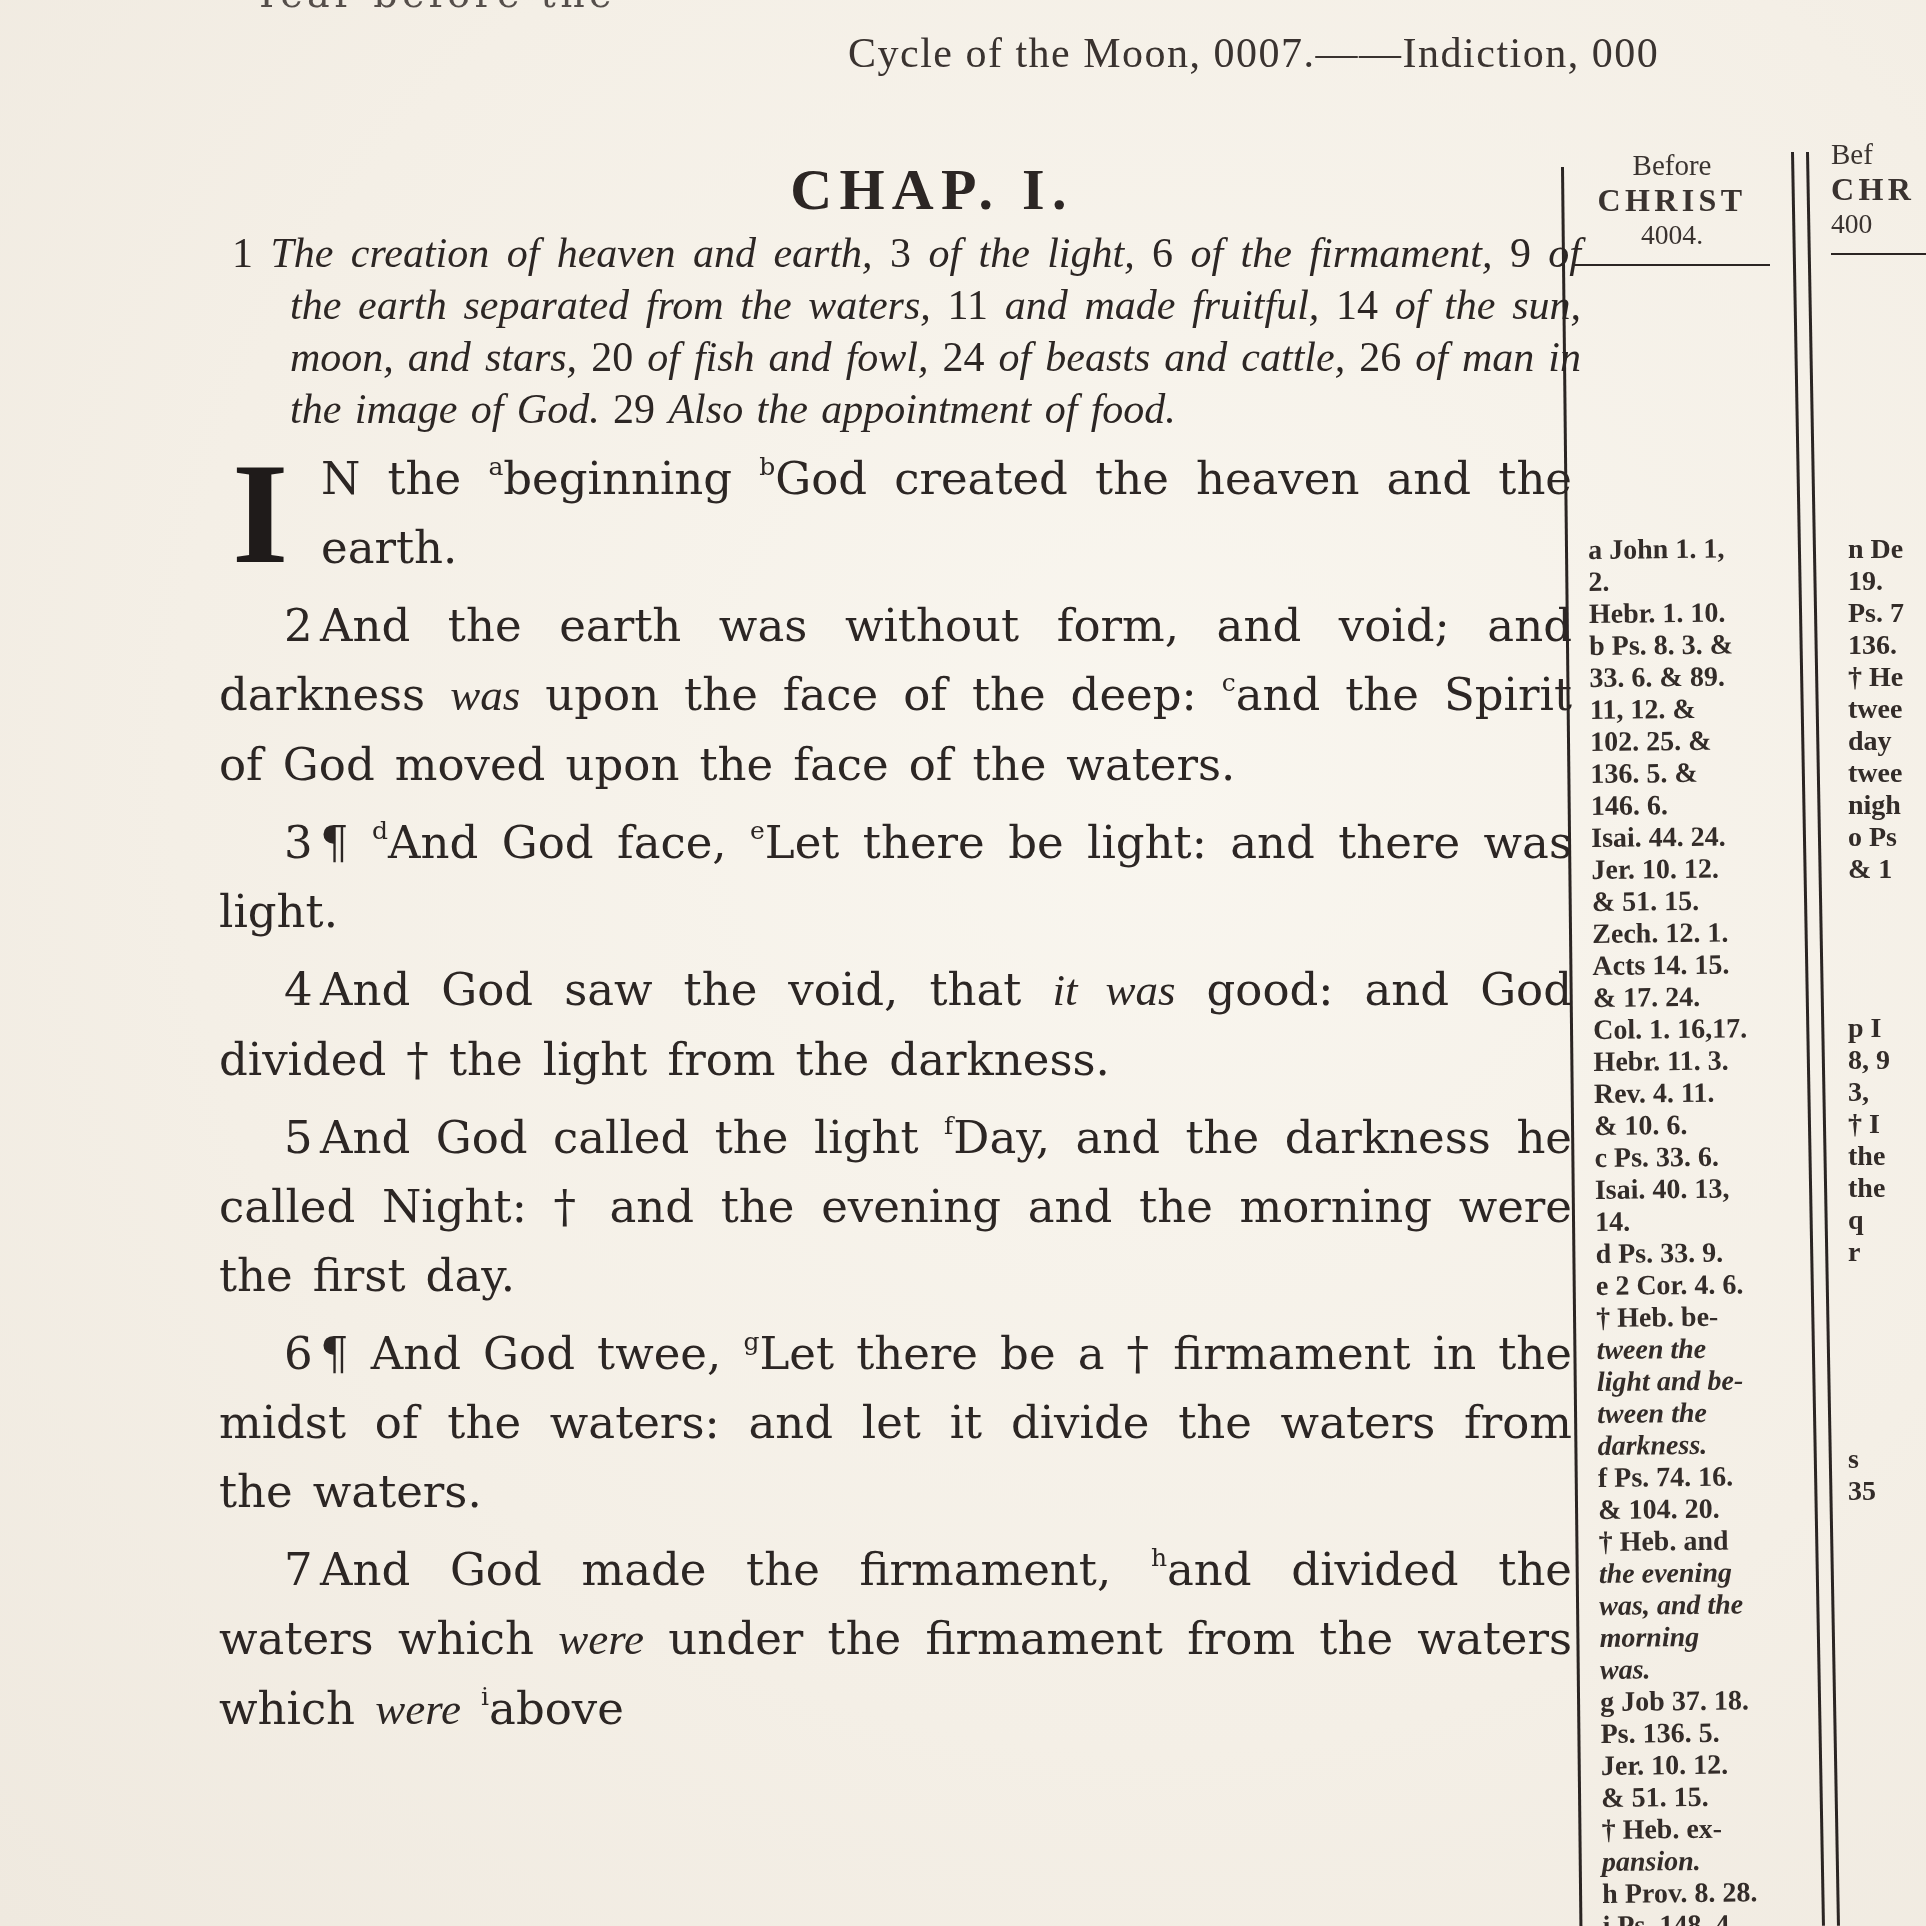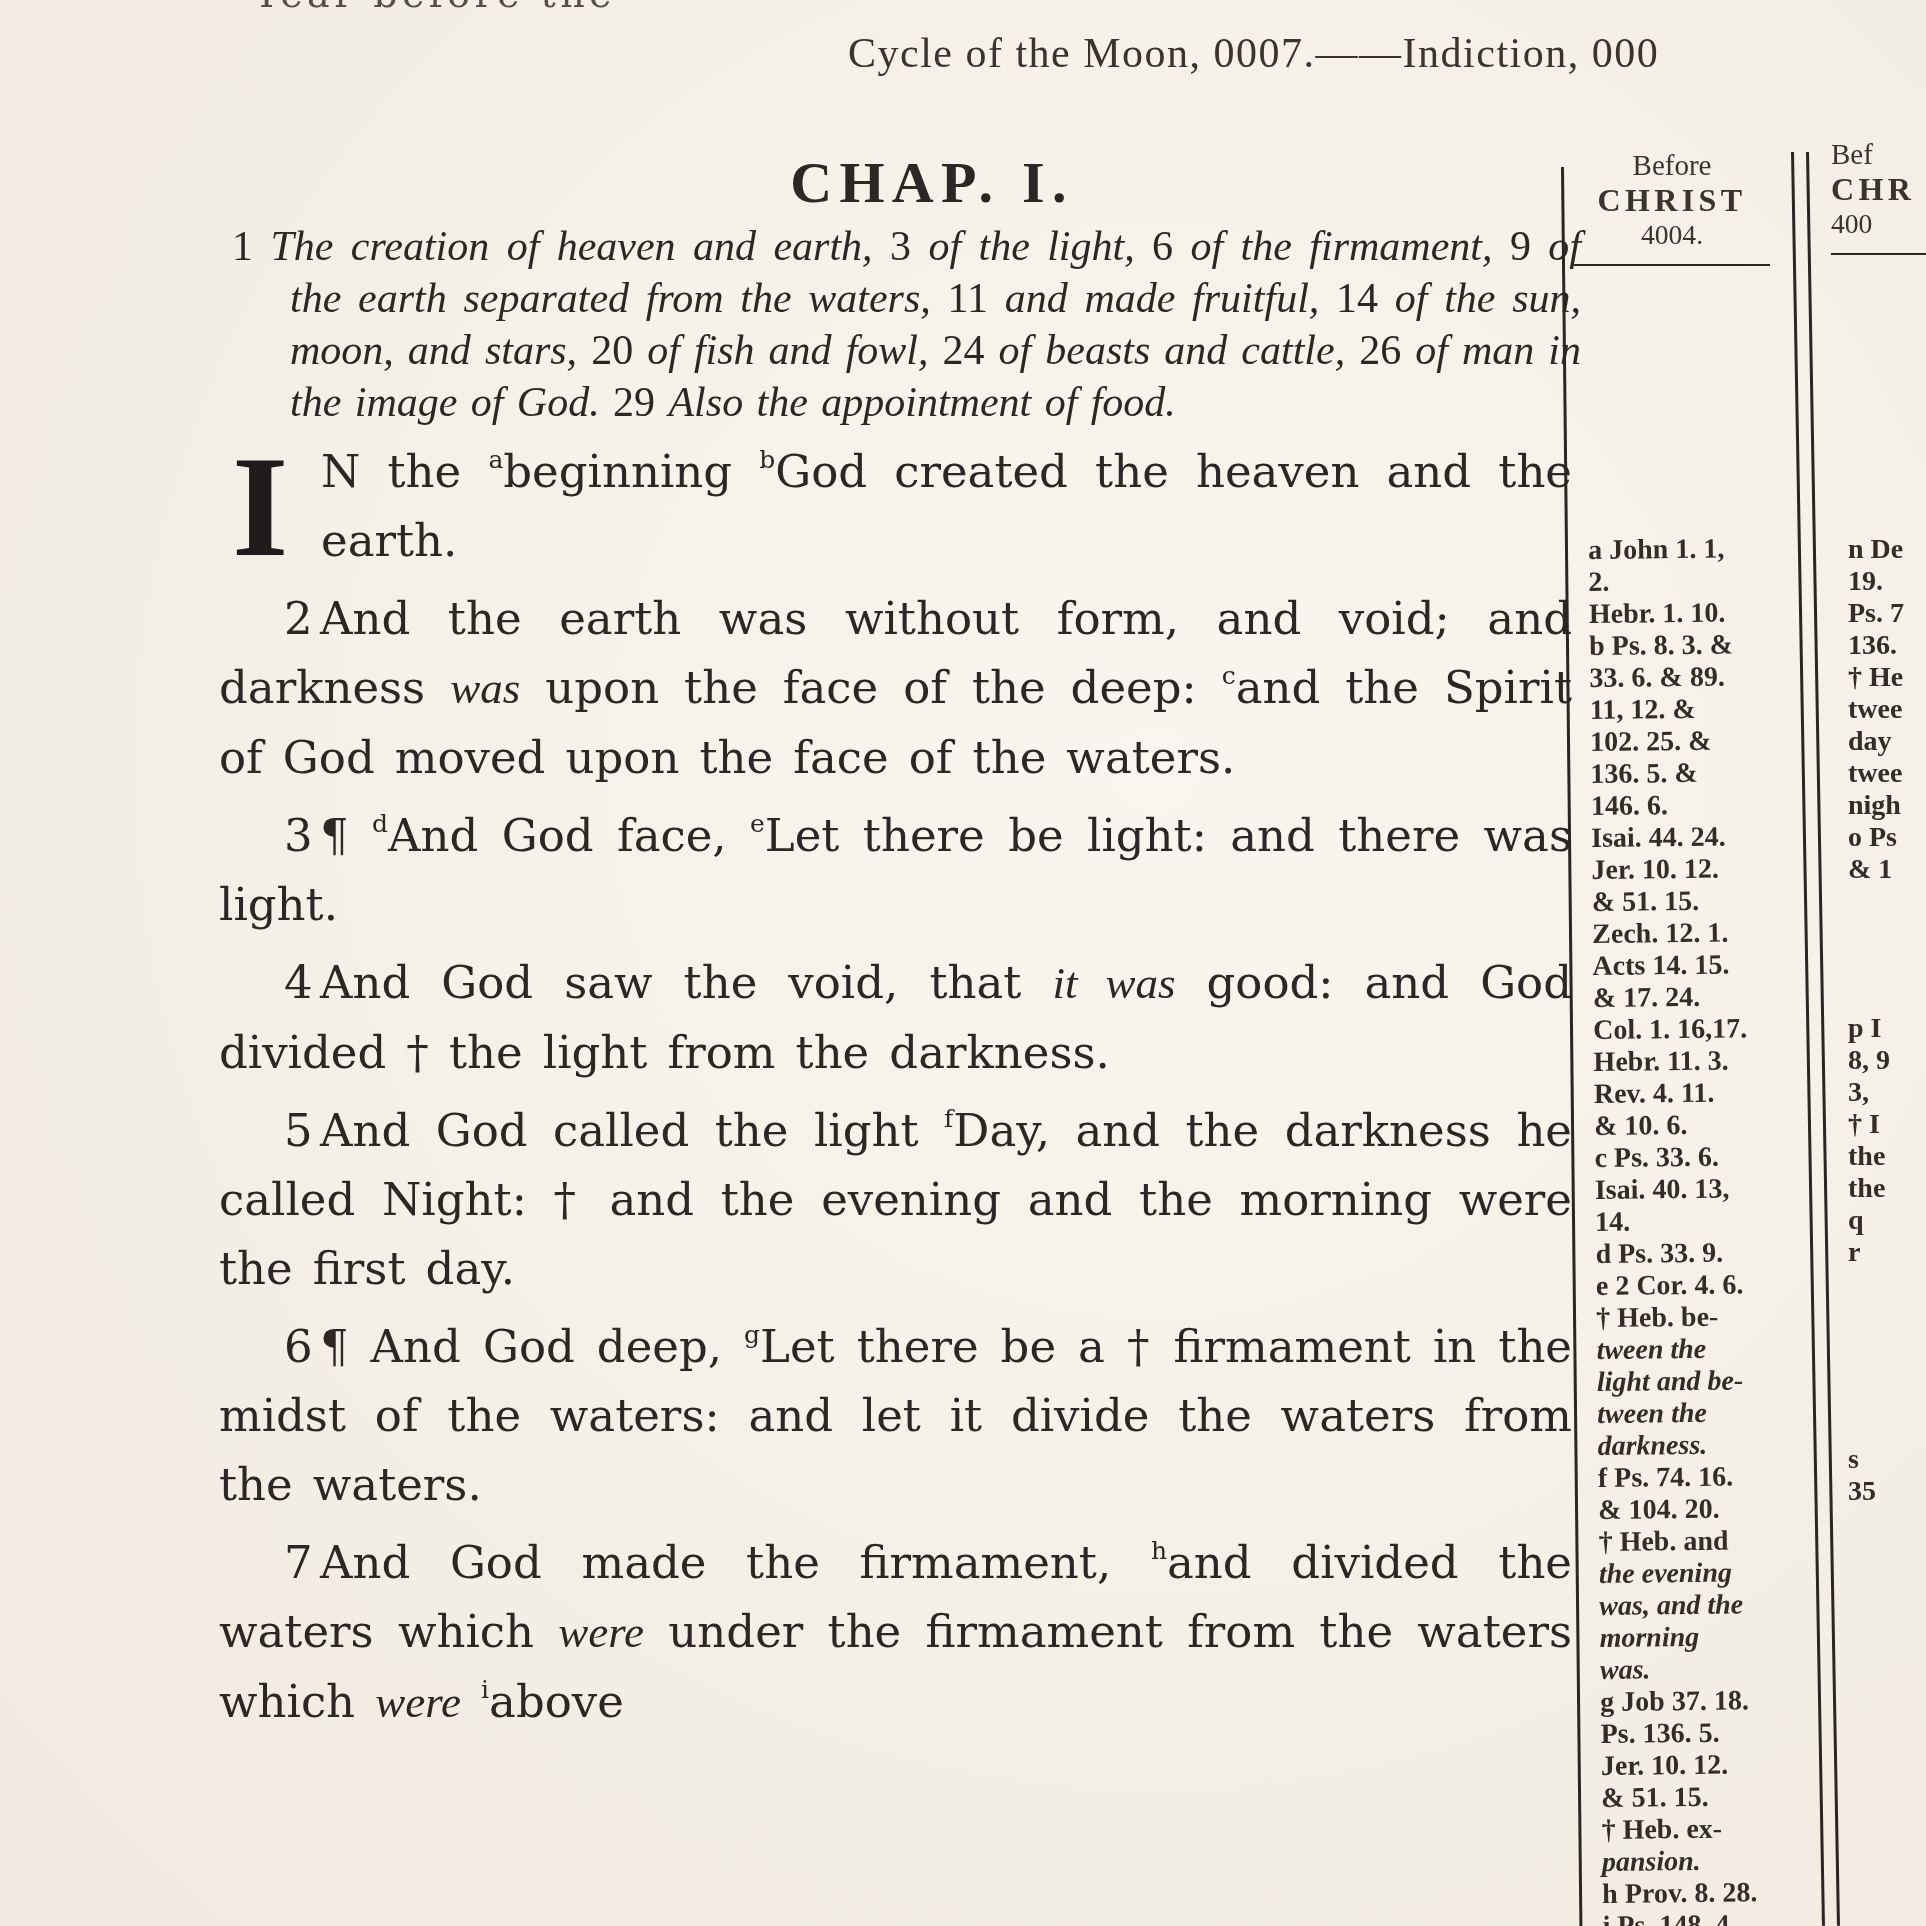--- a/index.html
+++ b/index.html
@@ -16,21 +16,21 @@
   }
   .top-cut {
     position: absolute; left: 254px; top: -27.6px;
     font-size: 38px; letter-spacing: 4.4px; color: #3a3330; opacity: .85;
   }
   .running-head {
     position: absolute; left: 848px; top: 29px; white-space: nowrap;
     font-family: "Liberation Serif", serif; font-size: 42px; letter-spacing: 1.5px; color: #3a3330;
   }
   
-  .col-main { position: absolute; left: 210px; top: 149px; width: 1371px; }
+  .col-main { position: absolute; left: 210px; top: 156px; width: 1371px; }
   .chap-title {
     text-align: center; font-family: "Liberation Serif", serif; font-weight: bold;
     font-size: 58px; letter-spacing: 7.3px; margin: 0 0 4.4px 0; padding-left: 73px;
   }
   .summary {
     font-family: "Liberation Serif", serif; font-style: italic;
     font-size: 42px; line-height: 52px; text-align: justify; margin: 0;
     padding-left: 80px; text-indent: -58px; word-spacing: 2.9px;
   }
   .summary .num { font-style: normal; }
@@ -91,21 +91,21 @@
     <p class="summary" id="summary"><span class="num">1  </span><span>The creation of heaven and earth,</span><span class="num"> 3 </span><span>of the light,</span><span class="num"> 6 </span><span>of the firmament,</span><span class="num"> 9 </span><span>of the earth separated from the waters,</span><span class="num"> 11 </span><span>and made fruitful,</span><span class="num"> 14 </span><span>of the sun, moon, and stars,</span><span class="num"> 20 </span><span>of fish and fowl,</span><span class="num"> 24 </span><span>of beasts and cattle,</span><span class="num"> 26 </span><span>of man in the image of God.</span><span class="num"> 29 </span><span>Also the appointment of food.</span></p>
     <div id="verses">
         <div class="dropcap-wrap">
           <span class="dropcap">I</span>
           <p class="verse"><span>N the </span><sup>a</sup><span>beginning </span><sup>b</sup><span>God created the heaven and the earth.</span></p>
         </div>
         <p class="verse indent"><span class="vn">2</span><span>And the earth was without form, and void; and darkness </span><i>was</i><span> upon the face of the deep: </span><sup>c</sup><span>and the Spirit of God moved upon the face of the waters.</span></p>
         <p class="verse indent"><span class="vn">3</span><span>¶ </span><sup>d</sup><span>And God face, </span><sup>e</sup><span>Let there be light: and there was light.</span></p>
         <p class="verse indent"><span class="vn">4</span><span>And God saw the void, that </span><i>it was</i><span> good: and God divided † the light from the darkness.</span></p>
         <p class="verse indent"><span class="vn">5</span><span>And God called the light </span><sup>f</sup><span>Day, and the darkness he called Night: † and the evening and the morning were the first day.</span></p>
-        <p class="verse indent"><span class="vn">6</span><span>¶ And God deep, </span><sup>g</sup><span>Let there be a † firmament in the midst of the waters: and let it divide the waters from the waters.</span></p>
+        <p class="verse indent"><span class="vn">6</span><span>¶ And God twee, </span><sup>g</sup><span>Let there be a † firmament in the midst of the waters: and let it divide the waters from the waters.</span></p>
         <p class="verse indent"><span class="vn">7</span><span>And God made the firmament, </span><sup>h</sup><span>and divided the waters which </span><i>were</i><span> under the firmament from the waters which </span><i>were</i><span> </span><sup>i</sup><span>above</span></p>
       </div>
   </div>
 
   <div class="rule rule-a"></div>
   <div class="rule rule-b"></div>
   <div class="rule rule-c"></div>
 
   <div class="margin-head mh-1">
     <div class="l1">Before</div>

